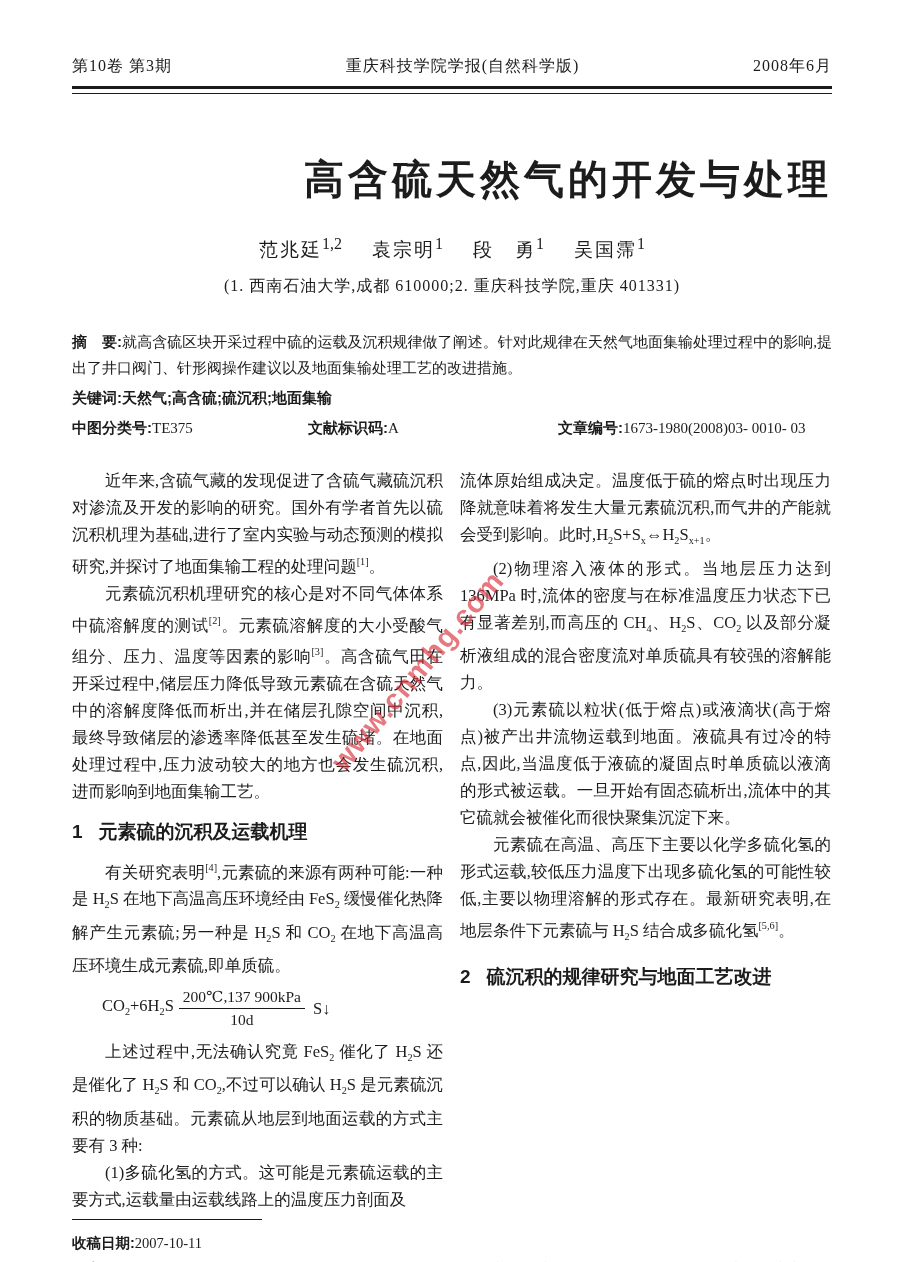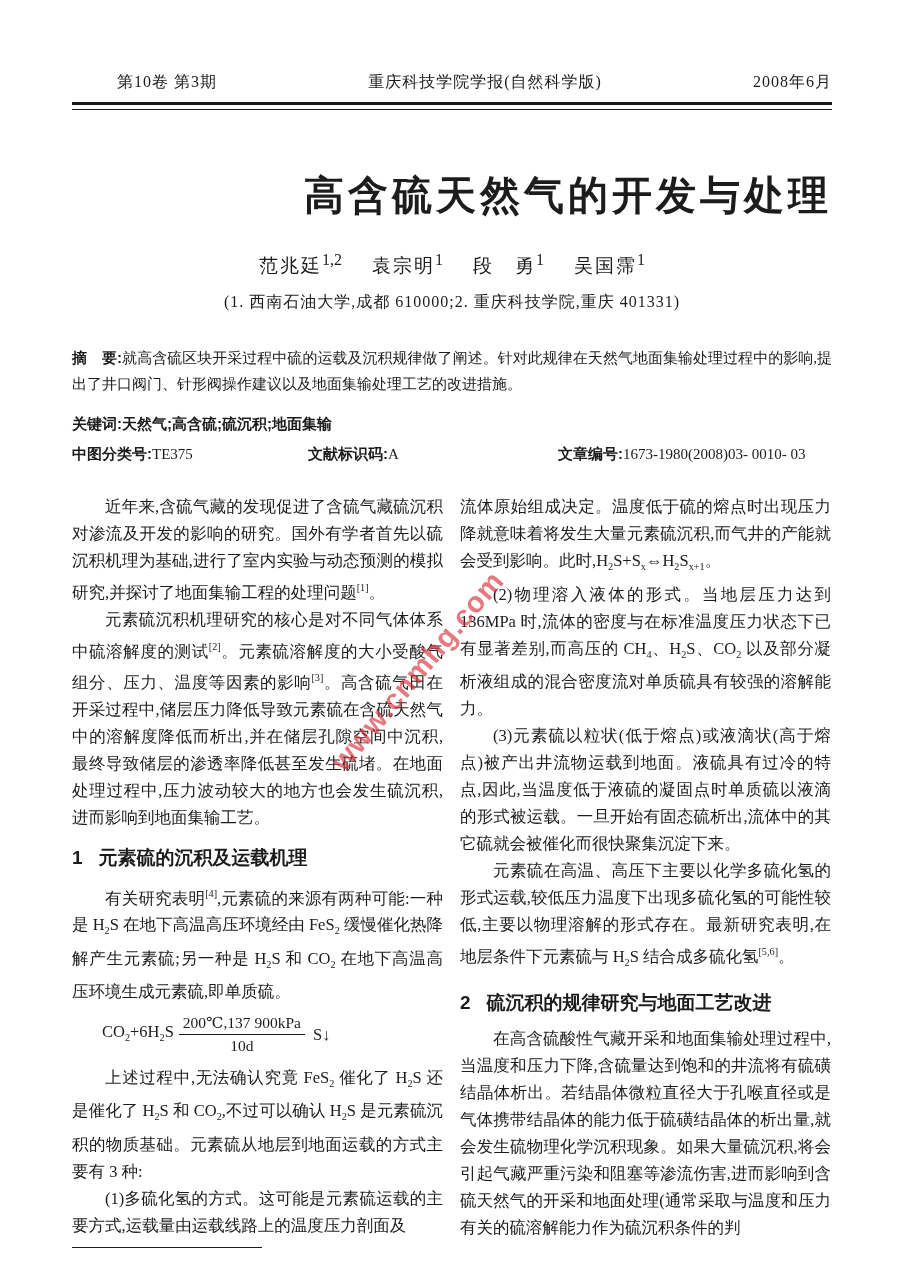--- a/index.html
+++ b/index.html
@@ -9,23 +9,23 @@
     margin:0 auto;
     background:#ffffff;
     overflow:hidden;
     box-sizing:border-box;
     padding:0 72px;
     color:#1c1c1c;
     font-family:"Liberation Serif","DejaVu Serif",serif;
   }
   
   .jheader{
-    padding-top:72px;
+    padding-top:56px;
     display:flex;justify-content:space-between;align-items:center;
-    font-size:16px;letter-spacing:1px;margin-left:45px;
+    font-size:16px;letter-spacing:1px;
   }
   .double-rule{
     margin-top:9px;height:4px;
     border-top:3px solid #1a1a1a;
     border-bottom:1.5px solid #1a1a1a;
   }
   
   .title{
     margin:58px 0 0 0;
     text-align:right;
@@ -42,21 +42,21 @@
   }
   
   .abstract{
     margin-top:32px;font-size:15px;line-height:26px;text-align:justify;
   }
   .blabel{
     font-weight:bold;
     font-family:"Liberation Sans","DejaVu Sans",sans-serif;
   }
   .keywords{
-    margin-top:14px;font-size:15px;line-height:26px;font-weight:bold;
+    margin-top:4px;font-size:15px;line-height:26px;font-weight:bold;
     font-family:"Liberation Sans","DejaVu Sans",sans-serif;
   }
   .meta-row{
     margin-top:4px;font-size:15px;line-height:26px;display:flex;
   }
   .meta-item.m1{flex:0 0 236px;}
   .meta-item.m2{flex:0 0 250px;}
   
   .columns{
     margin-top:26px;
@@ -164,21 +164,20 @@
       </div>
     <div class="col" id="col-right">
         <p class="body-p noindent">流体原始组成决定。温度低于硫的熔点时出现压力降就意味着将发生大量元素硫沉积,而气井的产能就会受到影响。此时,H<sub>2</sub>S+S<sub>x</sub>⇔H<sub>2</sub>S<sub>x+1</sub>。</p>
         <p class="body-p">(2)物理溶入液体的形式。当地层压力达到136MPa 时,流体的密度与在标准温度压力状态下已有显著差别,而高压的 CH<sub>4</sub>、H<sub>2</sub>S、CO<sub>2</sub> 以及部分凝析液组成的混合密度流对单质硫具有较强的溶解能力。</p>
         <p class="body-p">(3)元素硫以粒状(低于熔点)或液滴状(高于熔点)被产出井流物运载到地面。液硫具有过冷的特点,因此,当温度低于液硫的凝固点时单质硫以液滴的形式被运载。一旦开始有固态硫析出,流体中的其它硫就会被催化而很快聚集沉淀下来。</p>
         <p class="body-p">元素硫在高温、高压下主要以化学多硫化氢的形式运载,较低压力温度下出现多硫化氢的可能性较低,主要以物理溶解的形式存在。最新研究表明,在地层条件下元素硫与 H<sub>2</sub>S 结合成多硫化氢<sup>[5,6]</sup>。</p>
         <h2 class="sec-heading">
           <span class="h-num">2</span>
           <span class="h-text">硫沉积的规律研究与地面工艺改进</span>
         </h2>
-        <p class="body-p">在高含硫酸性气藏开采和地面集输处理过程中,当温度和压力下降,含硫量达到饱和的井流将有硫磺结晶体析出。若结晶体微粒直径大于孔喉直径或是气体携带结晶体的能力低于硫磺结晶体的析出量,就会发生硫物理化学沉积现象。如果大量硫沉积,将会引起气藏严重污染和阻塞等渗流伤害,进而影响到含硫天然气的开采和地面处理(通常采取与温度和压力有关的硫溶解能力作为硫沉积条件的判</p>
       </div>
   </div>
 
   <hr class="fn-rule">
 
   <div class="footnote">
     <div class="fn-line">
       <span class="blabel">收稿日期:</span><span>2007-10-11</span>
     </div>
     <div class="fn-bio">

